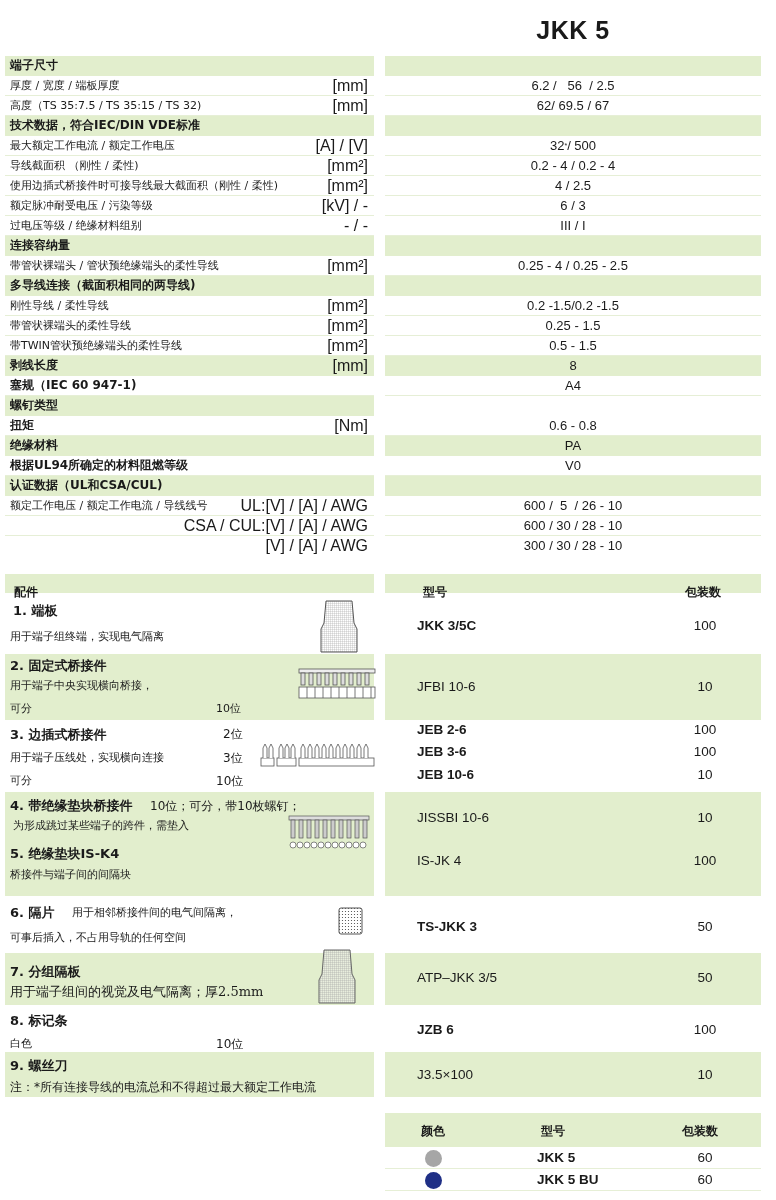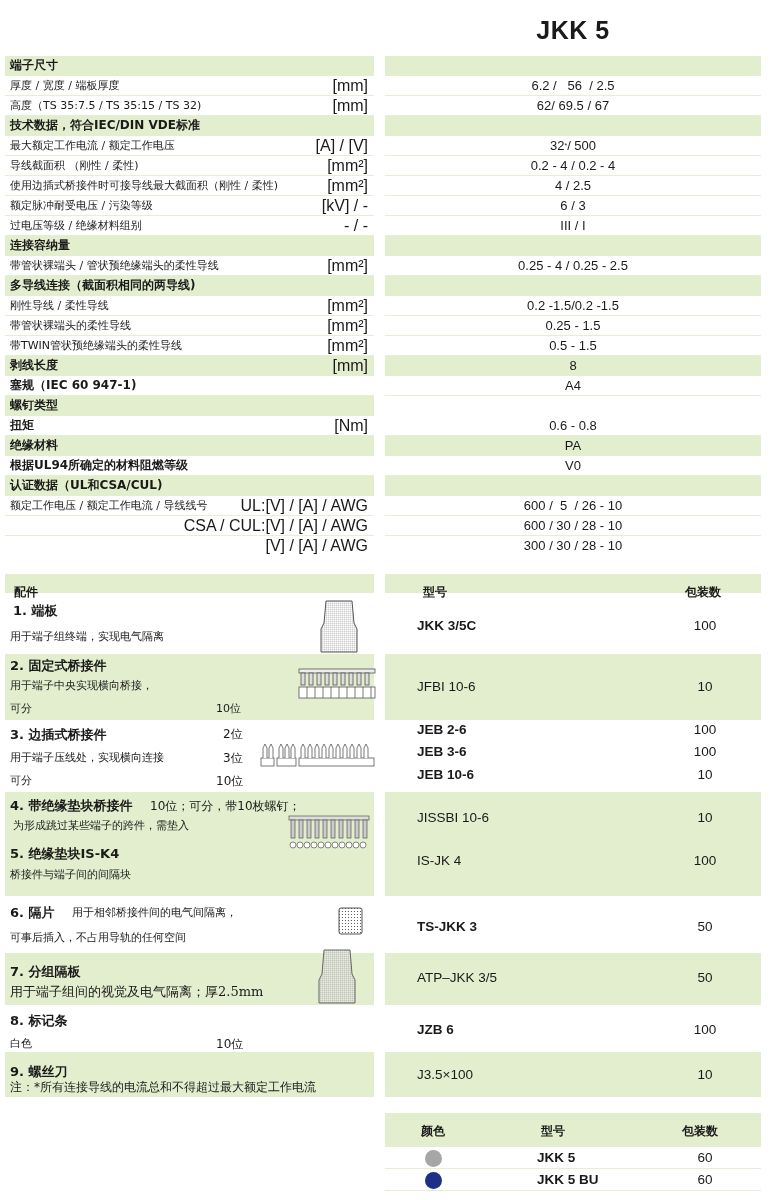--- a/index.html
+++ b/index.html
@@ -395,21 +395,21 @@
       <span class="pos" style="left:211px;top:31px;font-size:12px;">10位</span>
     </div>
     <div class="ar">
         <span class="model" style="top:17px;">JZB 6</span>
         <span class="qty" style="top:17px;">100</span>
       </div>
   </div>
 
   <div class="arow g" style="height:45px;">
     <div class="al">
-      <span class="pos ah" style="left:5px;top:11px;">9. 螺丝刀</span>
+      <span class="pos ah" style="left:5px;top:5px;">9. 螺丝刀</span>
       <span class="pos" style="left:5px;top:27px;font-size:12px;">注：*所有连接导线的电流总和不得超过最大额定工作电流</span>
     </div>
     <div class="ar">
         <span class="model" style="top:15px;font-weight:normal;">J3.5×100</span>
         <span class="qty" style="top:15px;">10</span>
       </div>
   </div>
 </div>
 
 <div class="color">

